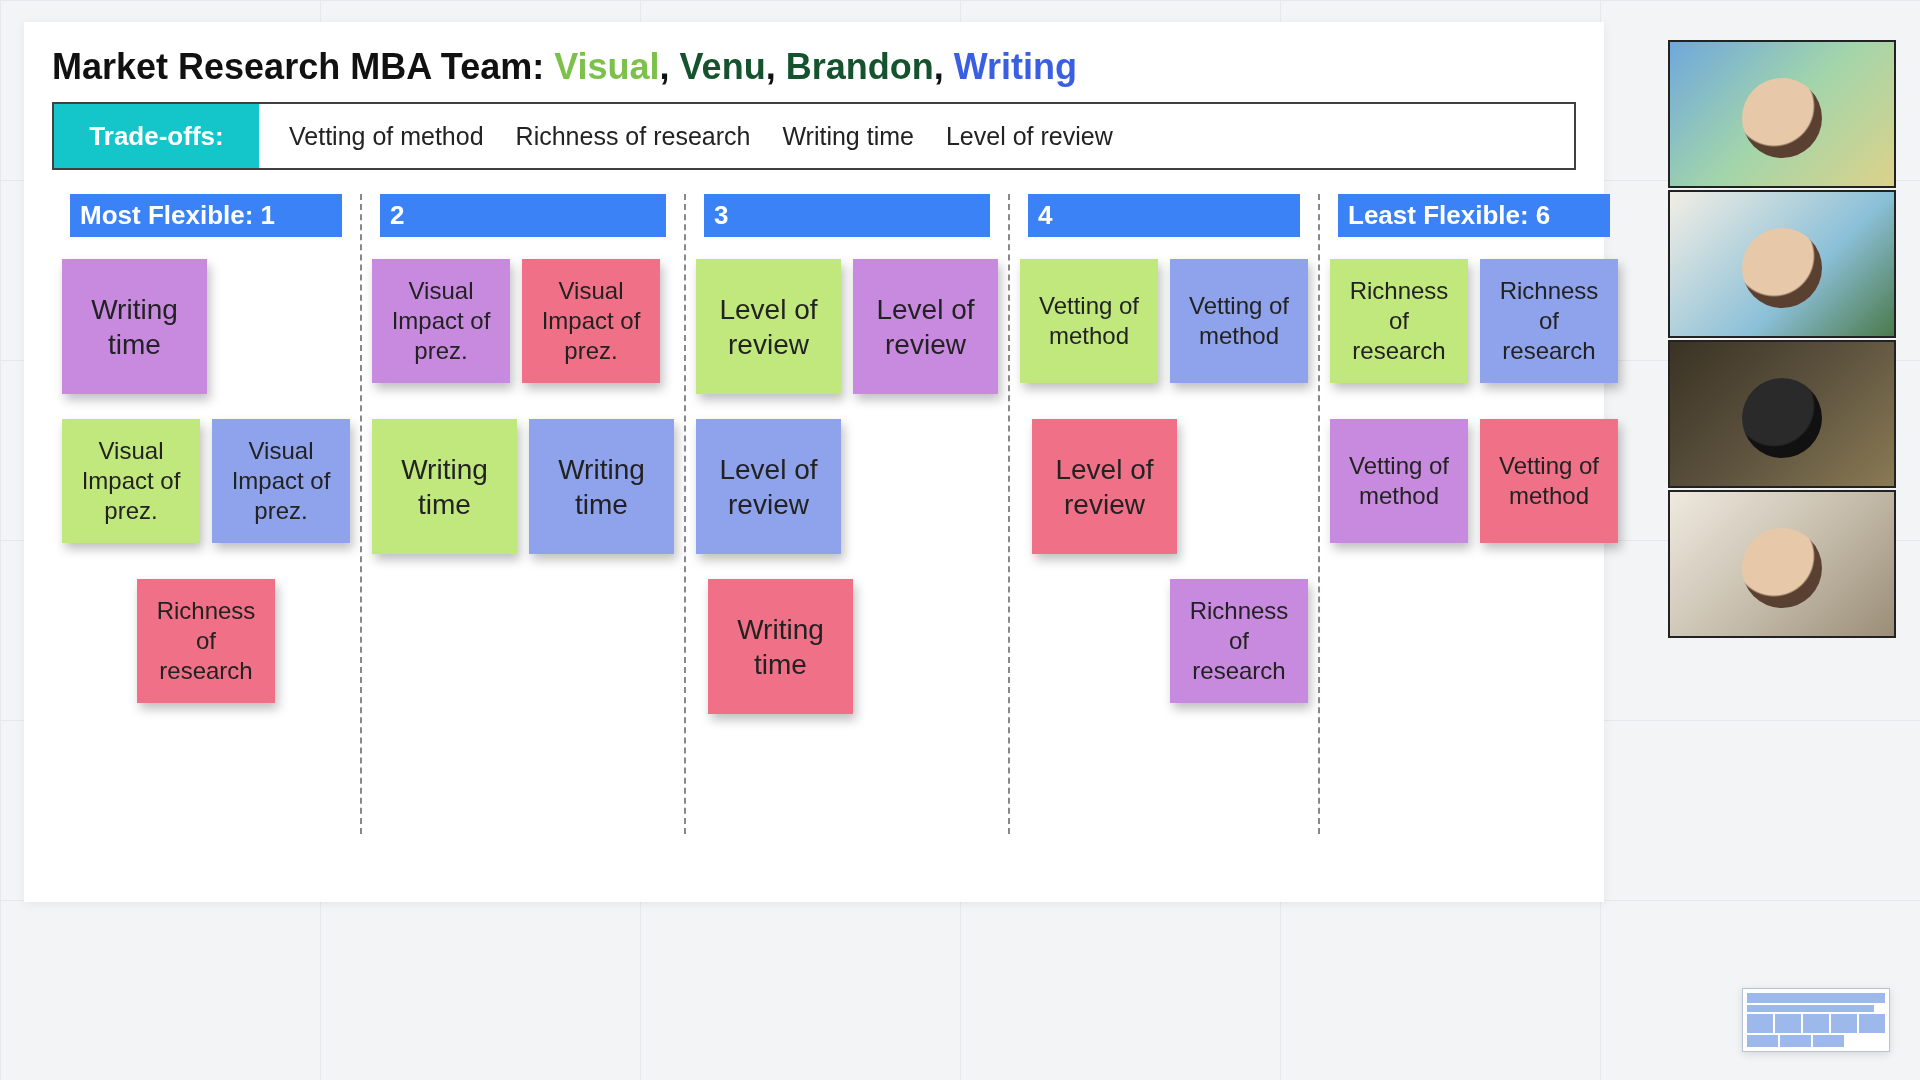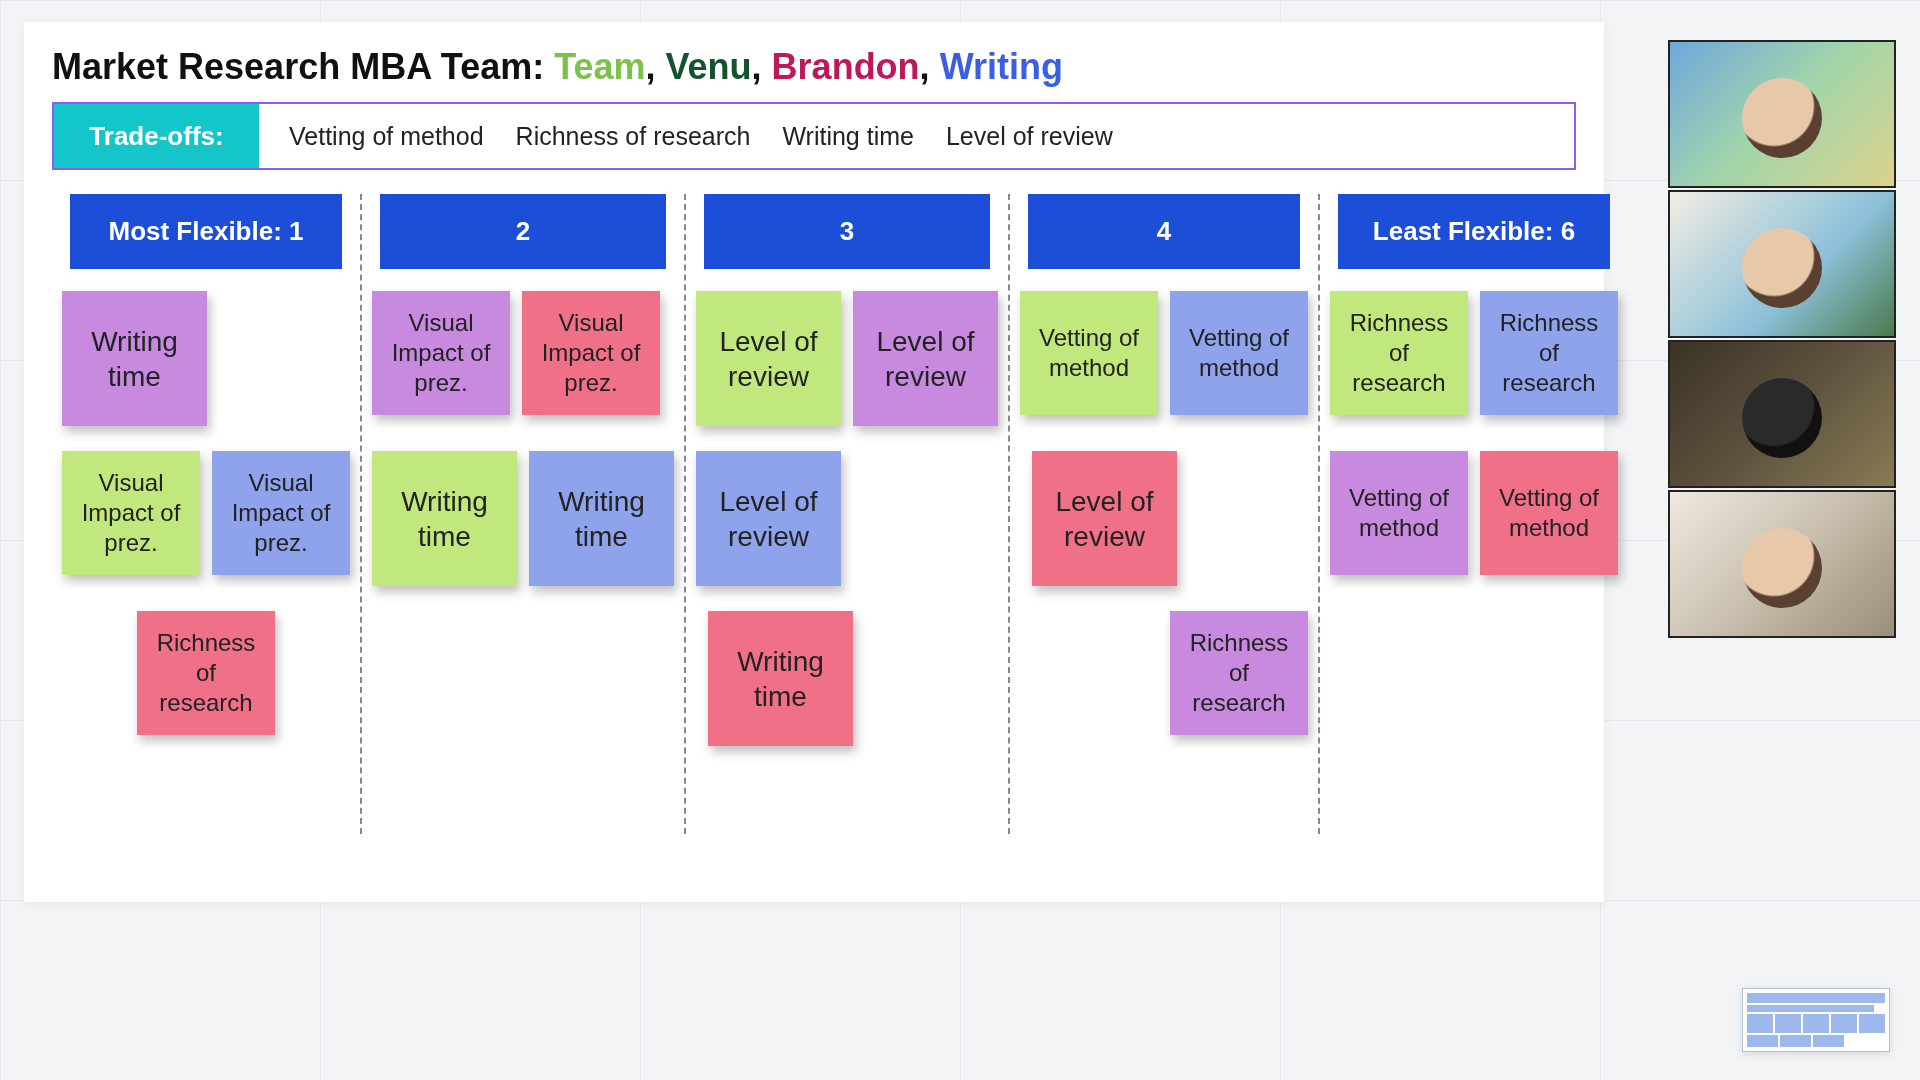--- a/index.html
+++ b/index.html
@@ -21,27 +21,27 @@
     padding: 24px 28px 28px 28px;
   }
   .title {
     font-size: 36px;
     font-weight: 700;
     color: #111;
     margin-bottom: 14px;
   }
   .title .kelli { color: #7cc24a; }
   .title .venu { color: #14532d; }
-  .title .brandon { color: #be185d; }
+  .title .brandon { color: #14532d; }
   .title .shavonne { color: #3b5fe2; }
 
   .tradeoffs-bar {
     display: flex;
     align-items: stretch;
-    border: 2px solid #8b5cf6;
+    border: 2px solid #404040;
     height: 68px;
     margin-bottom: 24px;
   }
   .tradeoffs-label {
     background: #14c5c9;
     color: #fff;
     font-size: 26px;
     font-weight: 700;
     display: flex;
     align-items: center;
@@ -68,26 +68,25 @@
   }
   .col {
     flex: 1;
     position: relative;
     padding: 0 10px;
   }
   .col + .col {
     border-left: 2px dashed #888;
   }
   .col-header {
-    background: #1d4ed8;
+    background: #3b82f6;
     color: #fff;
     font-size: 26px;
     font-weight: 700;
-    text-align: center;
-    padding: 22px 10px;
+    padding: 6px 10px;
     margin: 0 8px 22px 8px;
   }
   .row {
     display: flex;
     gap: 12px;
     margin-bottom: 20px;
     min-height: 140px;
     align-items: flex-start;
   }
   .note {
@@ -159,21 +158,21 @@
   .minimap .r3 { height: 20px; width: 100%; display:flex; gap:2px; }
   .minimap .r3 > div { flex:1; background:#9db8ea; }
   .minimap .r4 { height: 12px; width: 70%; display:flex; gap:2px; }
   .minimap .r4 > div { flex:1; background:#9db8ea; }
 </style>
 </head>
 <body>
 
 <div class="board-frame">
   <h1 class="title">
-    <span>Market Research MBA Team: </span><span class="kelli">Team</span><span>, </span><span class="venu">Venu</span><span>, </span><span class="brandon">Brandon</span><span>, </span><span class="shavonne">Writing</span>
+    <span>Market Research MBA Team: </span><span class="kelli">Visual</span><span>, </span><span class="venu">Venu</span><span>, </span><span class="brandon">Brandon</span><span>, </span><span class="shavonne">Writing</span>
   </h1>
 
   <div class="tradeoffs-bar">
     <div class="tradeoffs-label">Trade-offs:</div>
     <div class="tradeoffs-items">
       <span>Vetting of method</span>
       <span>Richness of research</span>
       <span>Writing time</span>
       <span>Level of review</span>
     </div>

